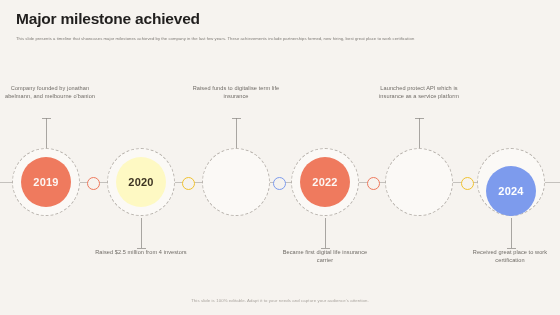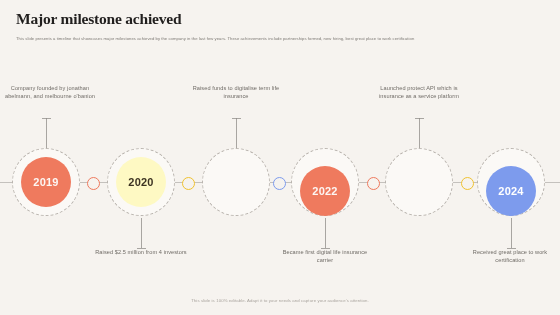--- a/index.html
+++ b/index.html
@@ -9,21 +9,20 @@
     font-family:"Liberation Sans", sans-serif;
     color:#2b2b2b;
     position:relative;
   }
   .slide{position:absolute;inset:0;}
 
   .title{
     position:absolute;left:16px;top:10px;
     font-size:15.5px;font-weight:bold;letter-spacing:-0.2px;
     color:#211f1e;
-    font-family:Liberation Serif, serif;
   }
   .subtitle{
     position:absolute;left:16px;top:36px;right:16px;
     font-size:4.2px;line-height:6px;color:#7e7a75;
     letter-spacing:0.05px;
   }
 
   
   .rail{
     position:absolute;left:0;right:0;top:182px;height:1px;
@@ -109,21 +108,21 @@
       </div>
       <div class="stem down" style="left: 141px;"></div>
       <div class="cap" style="left: 137px; top: 248px;"></div>
       <div class="cap-label bottom" style="width: 96px; left: 93px;">Raised $2.5 million from 4 investors</div>
       <div class="node" style="left: 202px;">
         <div class="ring"></div>
       </div>
       <div class="stem up" style="left: 236px;"></div>
       <div class="cap" style="left: 232px; top: 118px;"></div>
       <div class="cap-label top" style="width: 96px; left: 188px;">Raised funds to digitalise term life insurance</div>
-      <div class="node" style="left: 291px; align-items: flex-end;">
+      <div class="node" style="left: 291px;">
         <div class="ring"></div>
         <div class="disc orange">2022</div>
       </div>
       <div class="stem down" style="left: 325px;"></div>
       <div class="cap" style="left: 321px; top: 248px;"></div>
       <div class="cap-label bottom" style="width: 96px; left: 277px;">Became first digital life insurance carrier</div>
       <div class="node" style="left: 385px;">
         <div class="ring"></div>
       </div>
       <div class="stem up" style="left: 419px;"></div>

